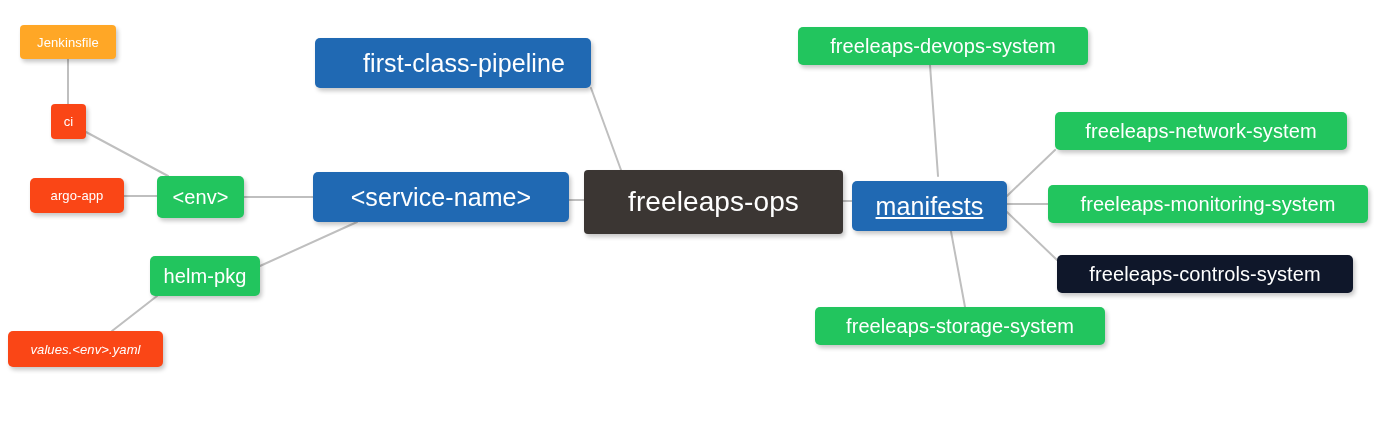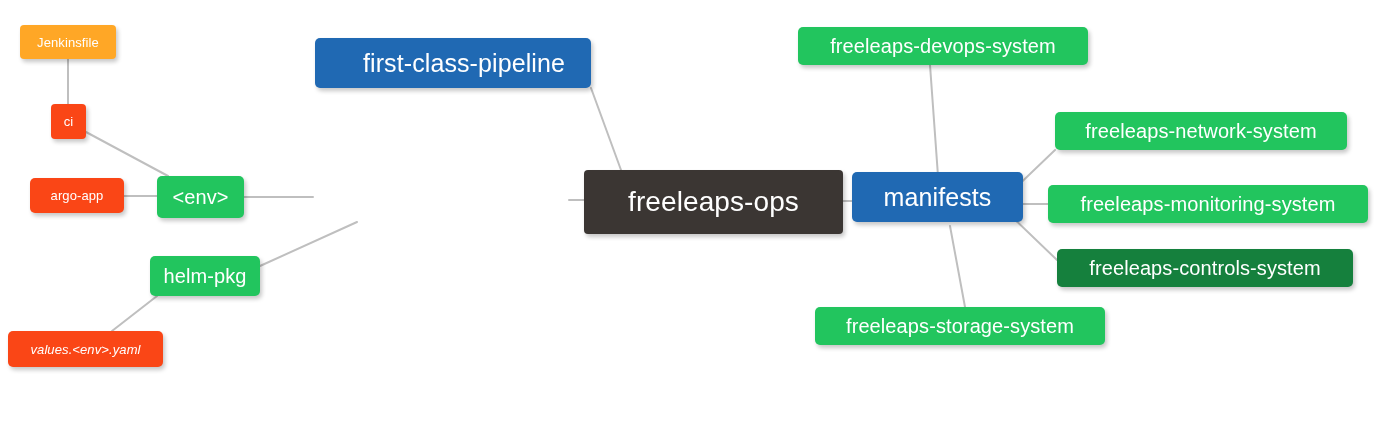--- a/index.html
+++ b/index.html
@@ -80,37 +80,40 @@
     </div>
     <div class="node sz-l2" style="left: 157px; top: 176px; width: 87px; height: 42px; background: rgb(34, 197, 94);">
       <span>&lt;env&gt;</span>
     </div>
     <div class="node sz-l2" style="left: 150px; top: 256px; width: 110px; height: 40px; background: rgb(34, 197, 94);">
       <span>helm-pkg</span>
     </div>
     <div class="node sz-l3" style="left: 8px; top: 331px; width: 155px; height: 36px; background: rgb(250, 70, 22); font-style: italic;">
       <span>values.&lt;env&gt;.yaml</span>
     </div>
+    <div class="node sz-l1" style="left: 313px; top: 172px; width: 256px; height: 50px; background: rgb(32, 105, 179);">
+      <span>&lt;service-name&gt;</span>
+    </div>
     <div class="node sz-l1" style="left: 315px; top: 38px; width: 276px; height: 50px; background: rgb(32, 105, 179); padding-left: 22px;">
       <span>first-class-pipeline</span>
     </div>
     <div class="node sz-root" style="left: 584px; top: 170px; width: 259px; height: 64px; background: rgb(59, 54, 51);">
       <span>freeleaps-ops</span>
     </div>
-    <div class="node sz-l1" style="left: 852px; top: 172px; width: 171px; height: 50px; background: rgb(32, 105, 179);">
+    <div class="node sz-l1" style="left: 852px; top: 181px; width: 155px; height: 50px; background: rgb(32, 105, 179); text-decoration: underline;">
       <span>manifests</span>
     </div>
     <div class="node sz-l2" style="left: 798px; top: 27px; width: 290px; height: 38px; background: rgb(34, 197, 94);">
       <span>freeleaps-devops-system</span>
     </div>
     <div class="node sz-l2" style="left: 1055px; top: 112px; width: 292px; height: 38px; background: rgb(34, 197, 94);">
       <span>freeleaps-network-system</span>
     </div>
     <div class="node sz-l2" style="left: 1048px; top: 185px; width: 320px; height: 38px; background: rgb(34, 197, 94); text-align: right;">
       <span>freeleaps-monitoring-system</span>
     </div>
-    <div class="node sz-l2" style="left: 1057px; top: 249px; width: 296px; height: 38px; background: #15803d;">
+    <div class="node sz-l2" style="left: 1057px; top: 255px; width: 296px; height: 38px; background: #0f172a;">
       <span>freeleaps-controls-system</span>
     </div>
     <div class="node sz-l2" style="left: 815px; top: 307px; width: 290px; height: 38px; background: rgb(34, 197, 94);">
       <span>freeleaps-storage-system</span>
     </div>
   </div>
 
 </body></html>

